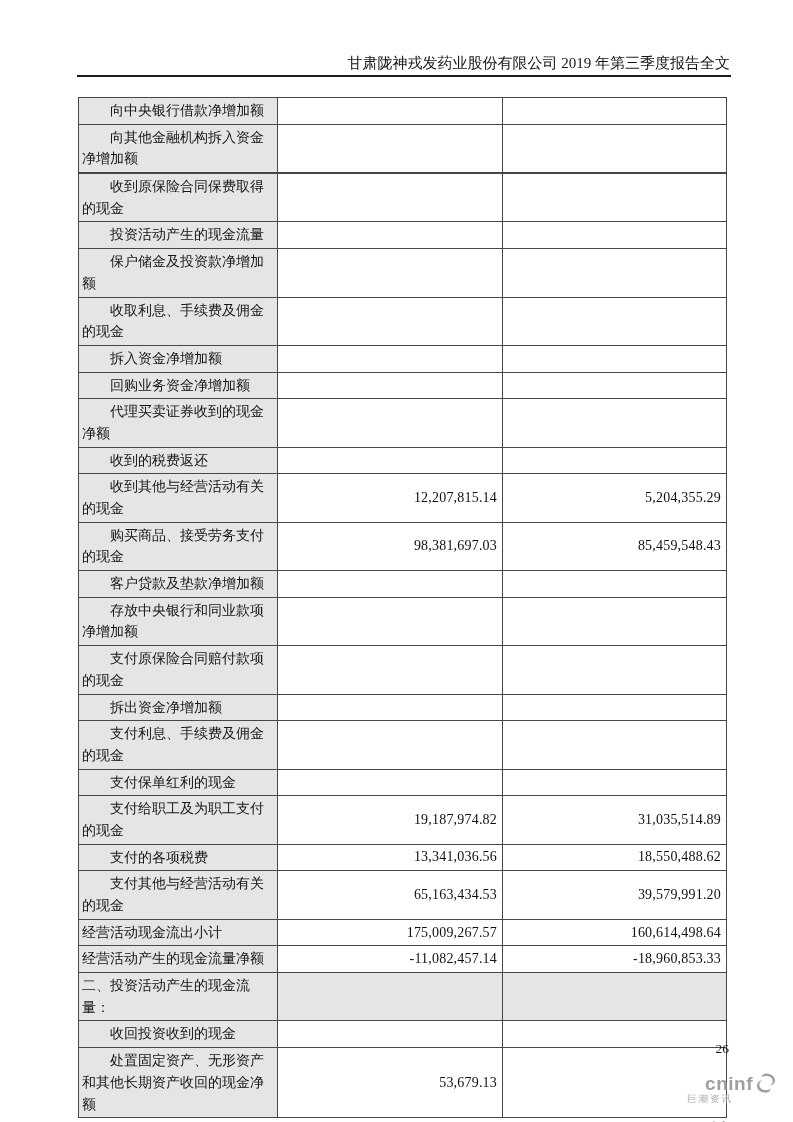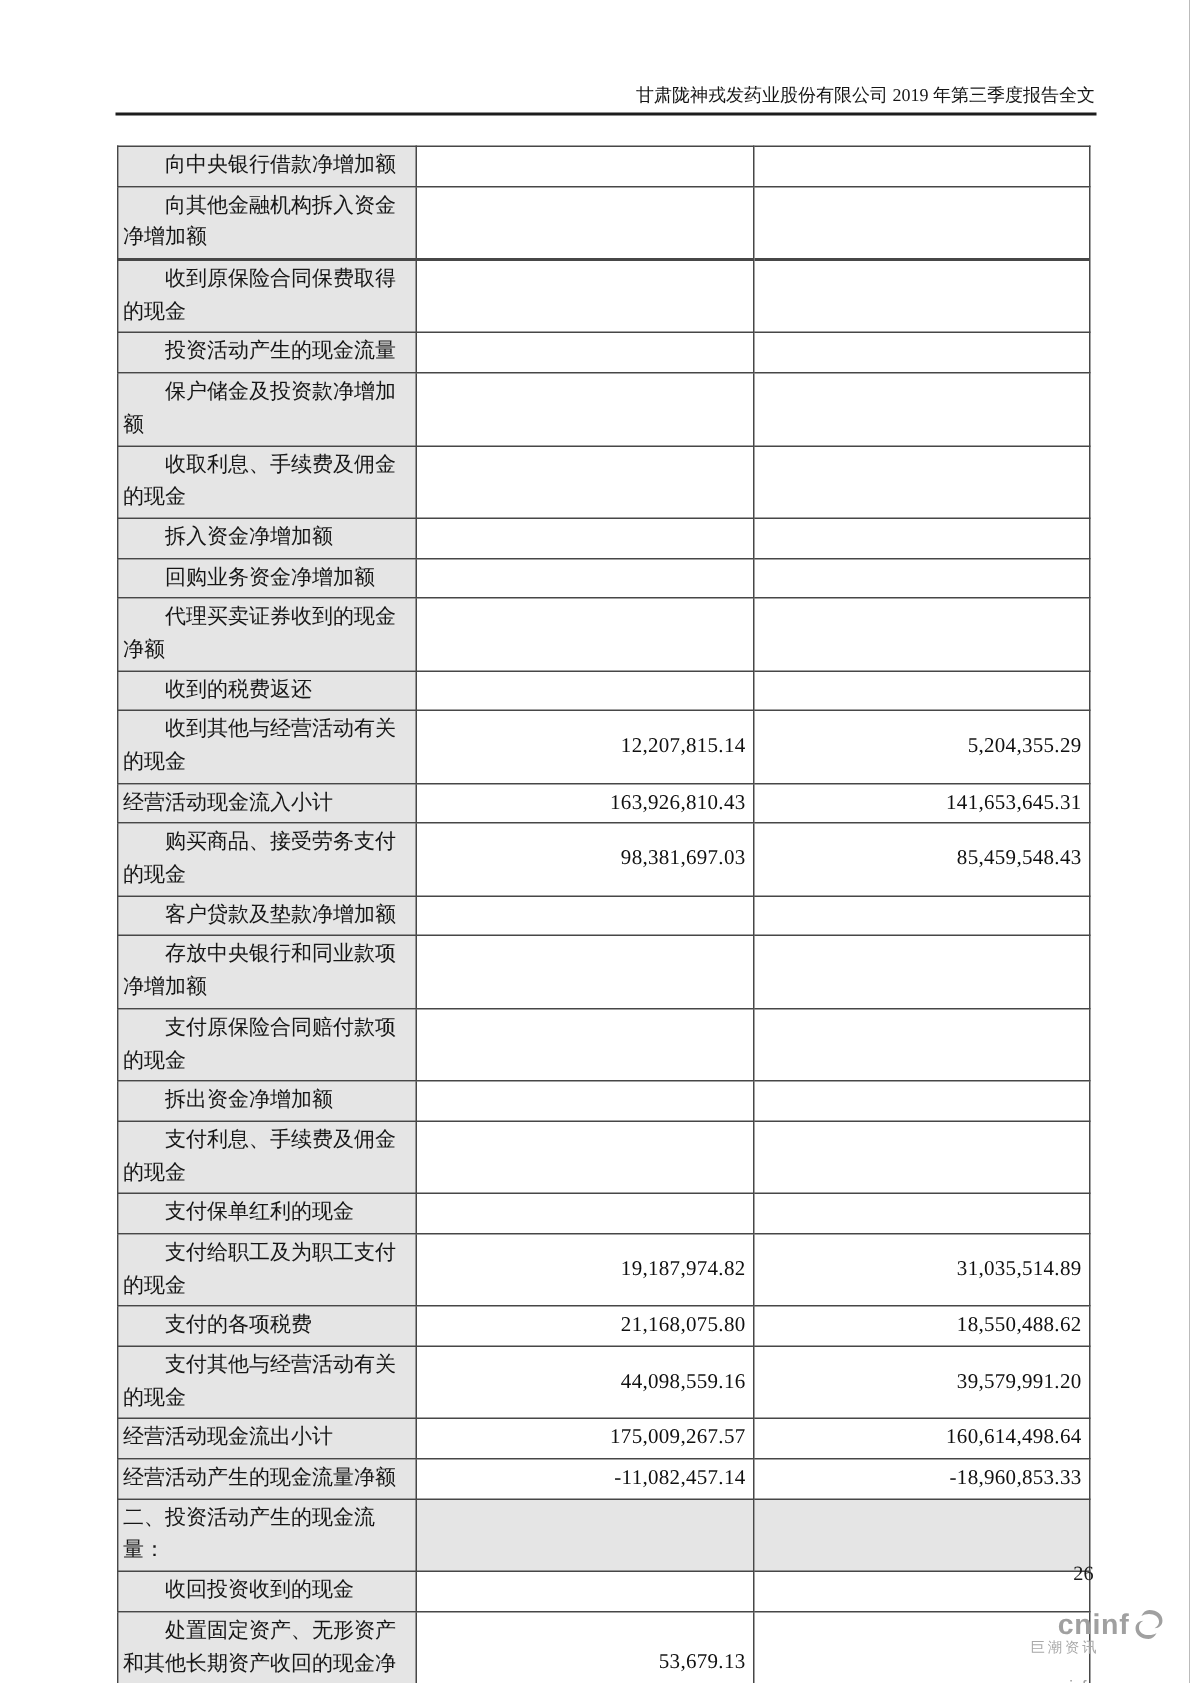--- a/index.html
+++ b/index.html
@@ -11,21 +11,21 @@
     margin: 0 auto;
     background: #ffffff;
     font-family: "Liberation Serif", "DejaVu Serif", serif;
     color: #111;
     overflow: hidden;
   }
   .doc-header-title {
     position: absolute;
     top: 53px;
     right: 63px;
-    font-size: 12px;
+    font-size: 15px;
     line-height: 20px;
     color: #151515;
     white-space: nowrap;
   }
   .doc-header-rule {
     position: absolute;
     top: 75px;
     left: 77px;
     width: 654px;
     height: 2px;
@@ -174,25 +174,20 @@
           <td class="label ind">收到的税费返还</td>
           <td class="num"></td>
           <td class="num"></td>
         </tr>
         <tr class="">
           <td class="label ind">收到其他与经营活动有关的现金</td>
           <td class="num">12,207,815.14</td>
           <td class="num">5,204,355.29</td>
         </tr>
         <tr class="">
-          <td class="label">经营活动现金流入小计</td>
-          <td class="num">163,926,810.43</td>
-          <td class="num">141,653,645.31</td>
-        </tr>
-        <tr class="">
           <td class="label ind">购买商品、接受劳务支付的现金</td>
           <td class="num">98,381,697.03</td>
           <td class="num">85,459,548.43</td>
         </tr>
         <tr class="">
           <td class="label ind">客户贷款及垫款净增加额</td>
           <td class="num"></td>
           <td class="num"></td>
         </tr>
         <tr class="tall">
@@ -220,26 +215,26 @@
           <td class="num"></td>
           <td class="num"></td>
         </tr>
         <tr class="">
           <td class="label ind">支付给职工及为职工支付的现金</td>
           <td class="num">19,187,974.82</td>
           <td class="num">31,035,514.89</td>
         </tr>
         <tr class="">
           <td class="label ind">支付的各项税费</td>
-          <td class="num">21,168,075.80</td>
+          <td class="num">13,341,036.56</td>
           <td class="num">18,550,488.62</td>
         </tr>
         <tr class="">
           <td class="label ind">支付其他与经营活动有关的现金</td>
-          <td class="num">44,098,559.16</td>
+          <td class="num">65,163,434.53</td>
           <td class="num">39,579,991.20</td>
         </tr>
         <tr class="">
           <td class="label">经营活动现金流出小计</td>
           <td class="num">175,009,267.57</td>
           <td class="num">160,614,498.64</td>
         </tr>
         <tr class="">
           <td class="label">经营活动产生的现金流量净额</td>
           <td class="num">-11,082,457.14</td>

